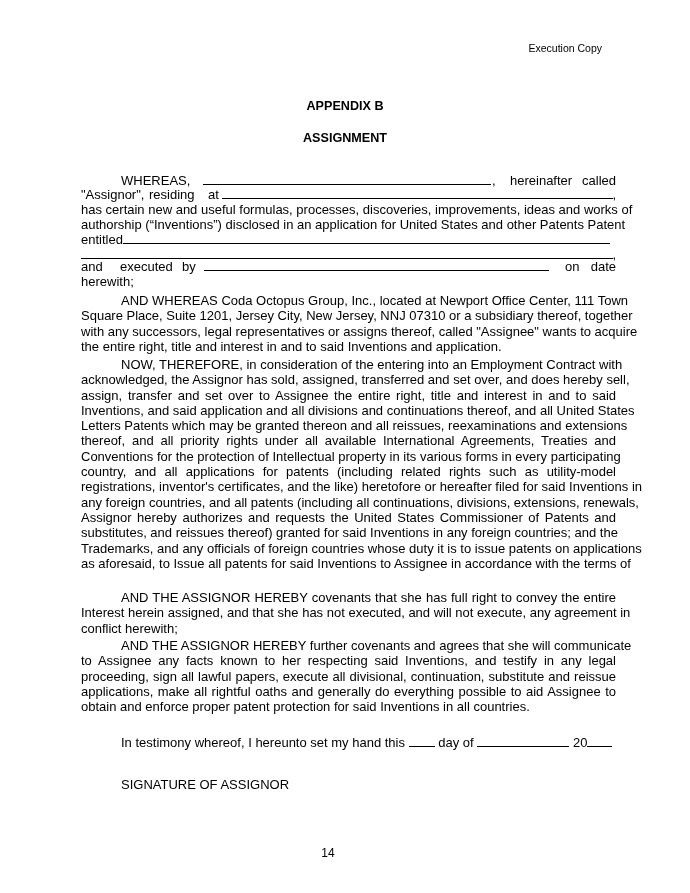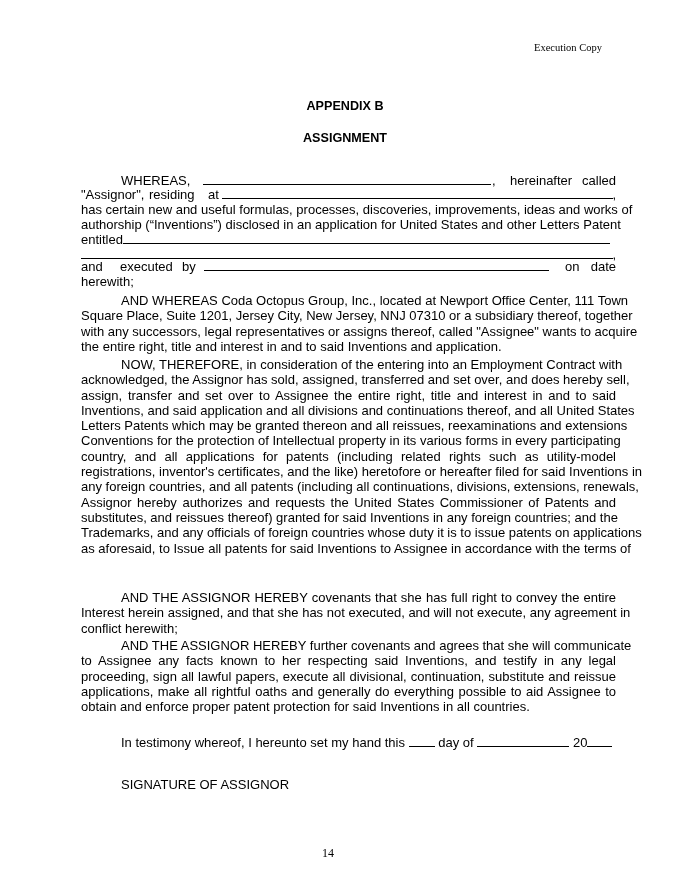--- a/index.html
+++ b/index.html
@@ -1,18 +1,18 @@
 <!DOCTYPE html>
 <html><head>
 <meta charset="utf-8">
 <style>
   html, body { margin:0; padding:0; background:#ffffff; }
   body { width:690px; height:893px; position:relative; overflow:hidden; color:#000; }
   .sans { font-family:"Liberation Sans", sans-serif; font-size:13px; }
-  .serif { font-family:Liberation Serif, serif; }
+  .serif { font-family:Liberation Sans, sans-serif; }
   .abs { position:absolute; }
   .header-note { right:88px; top:42px; font-size:10.5px; }
   .title { left:0; width:690px; text-align:center; font-weight:bold; font-size:12.6px; }
   .line { position:absolute; left:81px; width:535px; white-space:nowrap; line-height:15px; height:15px; }
   .just { text-align:justify; text-align-last:justify; }
   .para { position:absolute; left:81px; width:535px; }
   .para .l { display:block; height:15.3px; line-height:15.3px; white-space:nowrap; text-align:justify; text-align-last:justify; }
   .para .l.last { text-align-last:left; }
   .ind { padding-left:40px; }
   .blank { display:inline-block; border-bottom:1px solid #000; height:11px; vertical-align:baseline; }
@@ -35,21 +35,21 @@
     <span class="abs" style="right:0;">called</span>
   </div>
   <div class="line" style="top:187px;">
     <span class="abs" style="left:0;">"Assignor",</span>
     <span class="abs" style="left:68px;">residing</span>
     <span class="abs" style="left:127px;">at</span>
     <span class="abs blank" style="left:141px; width:391px; top:0;"></span>
     <span class="abs" style="right:0;">,</span>
   </div>
   <div class="line just" style="top:202px;">has certain new and useful formulas, processes, discoveries, improvements, ideas and works of</div>
-  <div class="line just" style="top:217px;">authorship (“Inventions”) disclosed in an application for United States and other Letters Patent</div>
+  <div class="line just" style="top:217px;">authorship (“Inventions”) disclosed in an application for United States and other Patents Patent</div>
   <div class="line" style="top:232px;">
     <span class="abs" style="left:0;">entitled</span>
     <span class="abs blank" style="left:42px; width:487px; top:0;"></span>
   </div>
   <div class="line" style="top:247px;">
     <span class="abs blank" style="left:0; width:532px; top:0;"></span>
     <span class="abs" style="right:0;">,</span>
   </div>
   <div class="line" style="top:259px;">
     <span class="abs" style="left:0;">and</span>
@@ -68,20 +68,21 @@
   <span class="l">with any successors, legal representatives or assigns thereof, called "Assignee" wants to acquire</span>
   <span class="l last">the entire right, title and interest in and to said Inventions and application.</span>
 </div>
 
 <div class="para sans" style="top:357px;">
   <span class="l ind">NOW, THEREFORE, in consideration of the entering into an Employment Contract with</span>
   <span class="l">acknowledged, the Assignor has sold, assigned, transferred and set over, and does hereby sell,</span>
   <span class="l">assign, transfer and set over to Assignee the entire right, title and interest in and to said</span>
   <span class="l">Inventions, and said application and all divisions and continuations thereof, and all United States</span>
   <span class="l">Letters Patents which may be granted thereon and all reissues, reexaminations and extensions</span>
+  <span class="l">thereof, and all priority rights under all available International Agreements, Treaties and</span>
   <span class="l">Conventions for the protection of Intellectual property in its various forms in every participating</span>
   <span class="l">country, and all applications for patents (including related rights such as utility-model</span>
   <span class="l">registrations, inventor's certificates, and the like) heretofore or hereafter filed for said Inventions in</span>
   <span class="l">any foreign countries, and all patents (including all continuations, divisions, extensions, renewals,</span>
   <span class="l">Assignor hereby authorizes and requests the United States Commissioner of Patents and</span>
   <span class="l">substitutes, and reissues thereof) granted for said Inventions in any foreign countries; and the</span>
   <span class="l">Trademarks, and any officials of foreign countries whose duty it is to issue patents on applications</span>
   <span class="l">as aforesaid, to Issue all patents for said Inventions to Assignee in accordance with the terms of</span>
 </div>
 

